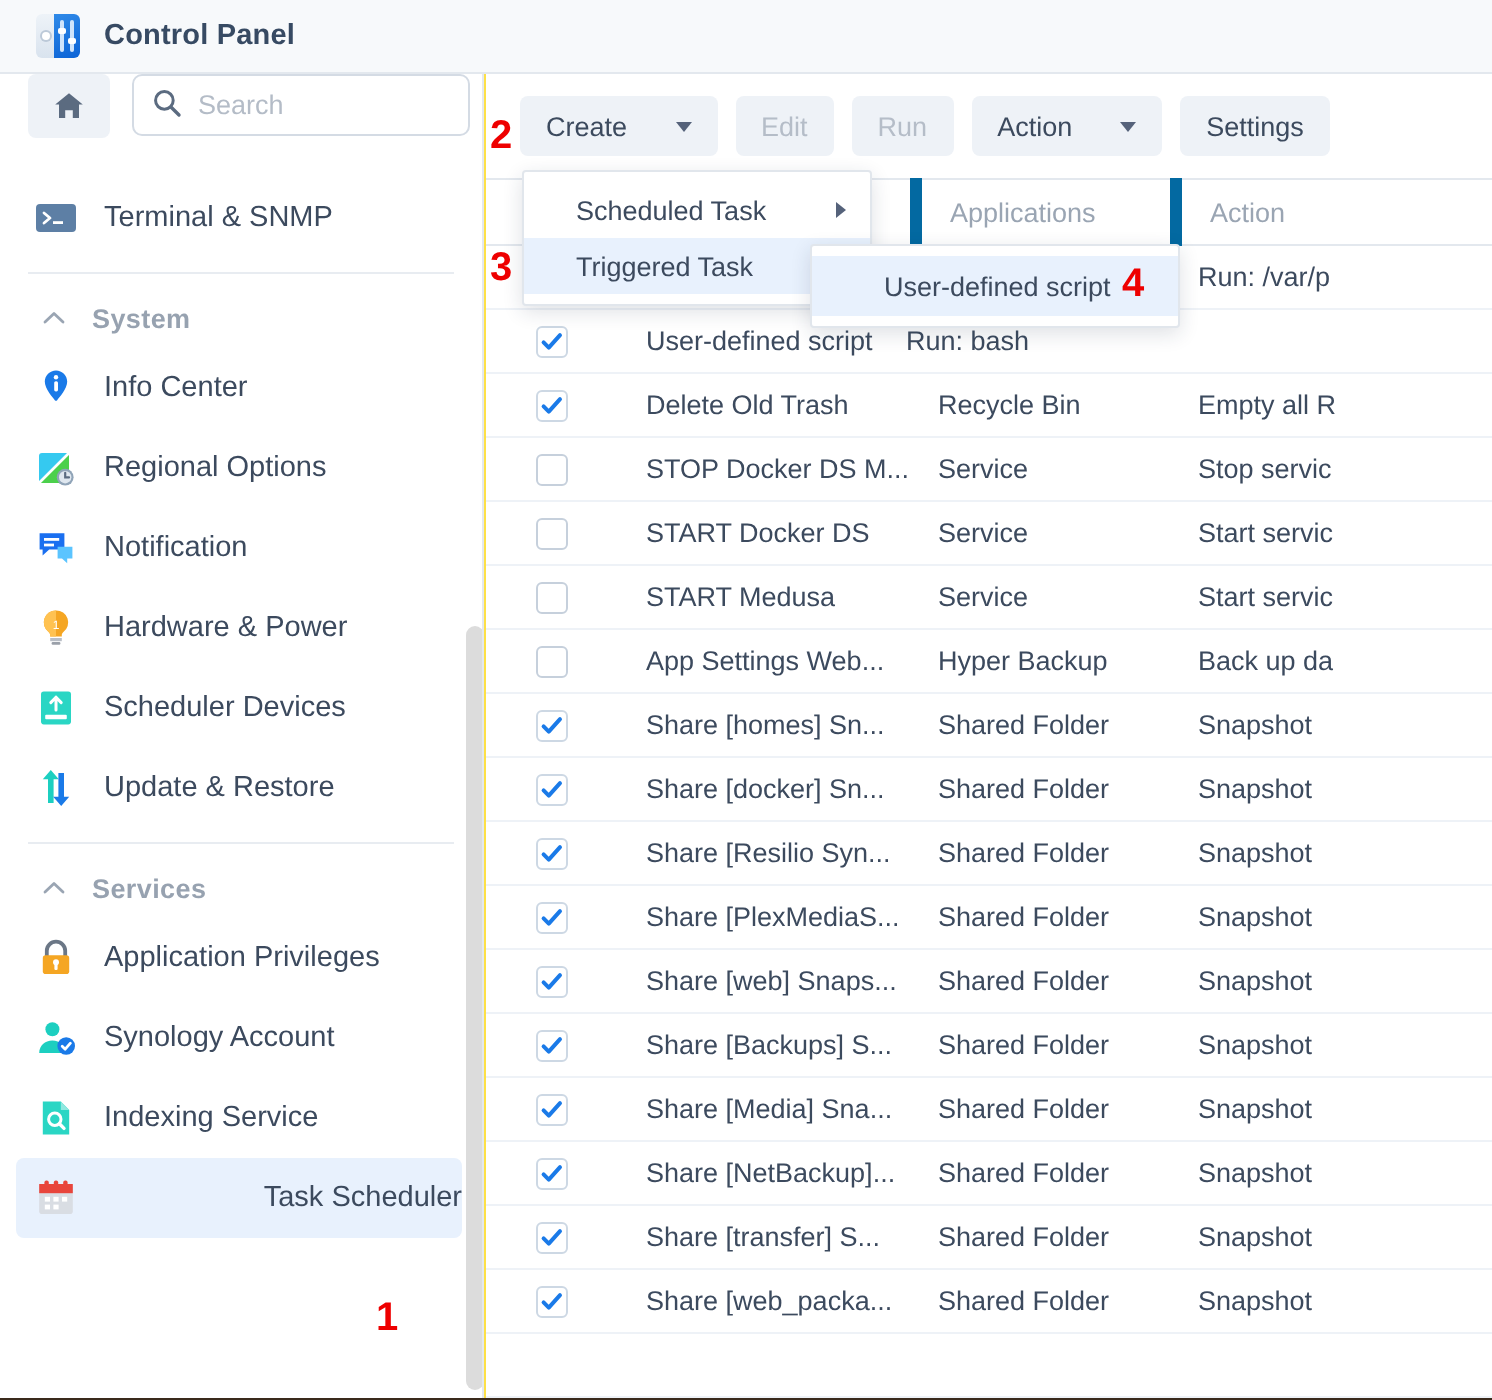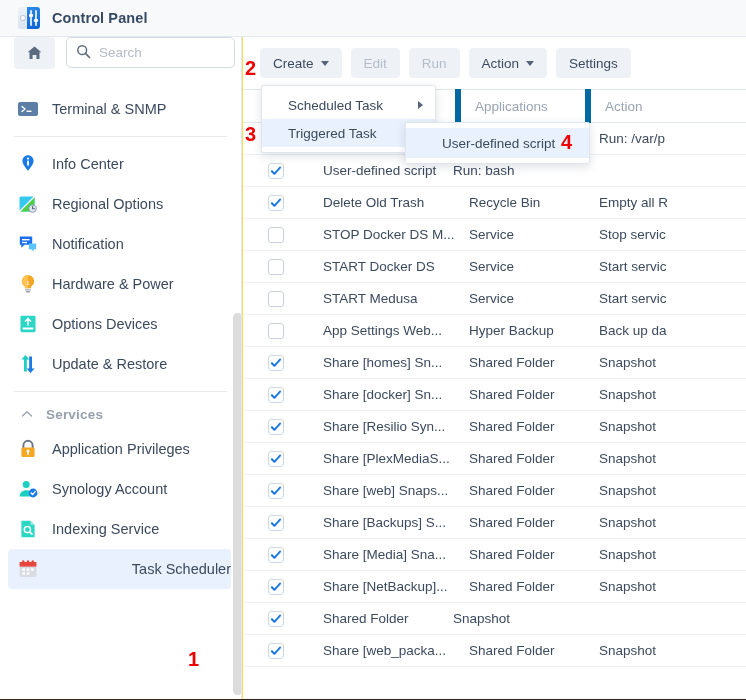--- a/index.html
+++ b/index.html
@@ -95,21 +95,21 @@
   
   .main{
     position:absolute; left:243px; top:37px; width:503px; height:663px; background:#fff;
   }
   .toolbar{
     height:52px; display:flex; align-items:center; padding-left:17px; gap:9px;
   }
   .tb-btn{
     height:30px; padding:0 13px; border-radius:4px; background:#eef2f7; border:0;
     font-family:inherit; font-size:13.5px; color:#3c4a5e; cursor:pointer;
-    display:flex; align-items:center; gap:7px; white-space:nowrap;
+    display:flex; align-items:center; gap:24px; white-space:nowrap;
   }
   .tb-btn.disabled{ color:#b5bdc8; cursor:default; }
   .caret{
     width:0;height:0;border-left:4px solid transparent;border-right:4px solid transparent;
     border-top:5px solid #55627a; display:inline-block;
   }
 
   
   .table{ position:absolute; left:0; top:52px; width:503px; height:611px; }
   .thead{
@@ -212,20 +212,28 @@
             <rect x="1" y="4" width="20" height="14" rx="2" fill="#5d7fa5"></rect>
             <path d="M5 8.5 8 11l-3 2.5" fill="none" stroke="#fff" stroke-width="1.4" stroke-linecap="round" stroke-linejoin="round"></path>
             <rect x="9.5" y="12.6" width="5" height="1.4" fill="#fff"></rect>
           </svg>
         </span>
         <span class="lbl">Terminal &amp; SNMP</span>
       </div>
 
       <div class="side-sep"></div>
 
+      <div class="group-head">
+        <span class="chev">
+          <svg width="14" height="14" viewBox="0 0 14 14">
+            <path d="M2.5 9 7 4.7 11.5 9" fill="none" stroke="#9aa5b3" stroke-width="1.4" stroke-linecap="round" stroke-linejoin="round"></path>
+          </svg>
+        </span>
+        <span class="gl">System</span>
+      </div>
 
       <div class="side-item">
         <span class="ico">
           <svg width="22" height="22" viewBox="0 0 22 22">
             <path d="M11 2.2c-3.1 0-5.6 2.5-5.6 5.6 0 3.6 4.1 8.2 5.1 9.4.3.3.7.3 1 0 1-1.2 5.1-5.8 5.1-9.4 0-3.1-2.5-5.6-5.6-5.6z" fill="#1a7ae8"></path>
             <circle cx="11" cy="5.6" r="1.1" fill="#fff"></circle>
             <rect x="10.1" y="7.6" width="1.9" height="5.1" rx=".8" fill="#fff"></rect>
           </svg>
         </span>
         <span class="lbl">Info Center</span>
@@ -272,21 +280,21 @@
       </div>
 
       <div class="side-item">
         <span class="ico">
           <svg width="22" height="22" viewBox="0 0 22 22">
             <rect x="3.5" y="2.8" width="15" height="16.4" rx="1.4" fill="#2ad6c4"></rect>
             <path d="M11 5.6v6.4m0-6.4L8.4 8.3M11 5.6l2.6 2.7" fill="none" stroke="#fff" stroke-width="1.5" stroke-linecap="round" stroke-linejoin="round"></path>
             <rect x="5.6" y="14.4" width="10.8" height="2.2" rx=".5" fill="#fff"></rect>
           </svg>
         </span>
-        <span class="lbl">Options Devices</span>
+        <span class="lbl">Scheduler Devices</span>
       </div>
 
       <div class="side-item">
         <span class="ico">
           <svg width="22" height="22" viewBox="0 0 22 22">
             <path d="M7 18.5V6.6H4.4L8.4 2l4 4.6H9.8v11.9z" fill="#1ccfc0"></path>
             <path d="M15 3.5v11.9h2.6L13.6 20l-4-4.6h2.6V3.5z" fill="#1a7ae8"></path>
           </svg>
         </span>
         <span class="lbl">Update &amp; Restore</span>
@@ -556,20 +564,21 @@
             <div class="td c3">Snapshot</div>
           </div>
           <div class="trow">
             <div class="td c0">
               <div class="cbx on">
                 <svg width="12" height="12" viewBox="0 0 12 12">
                   <path d="M1.8 6.2 4.4 8.8 10 2.6" fill="none" stroke="#1a7ae8" stroke-width="2" stroke-linecap="round" stroke-linejoin="round"></path>
                 </svg>
               </div>
             </div>
+            <div class="td c1">Share [transfer] S...</div>
             <div class="td c2">Shared Folder</div>
             <div class="td c3">Snapshot</div>
           </div>
           <div class="trow">
             <div class="td c0">
               <div class="cbx on">
                 <svg width="12" height="12" viewBox="0 0 12 12">
                   <path d="M1.8 6.2 4.4 8.8 10 2.6" fill="none" stroke="#1a7ae8" stroke-width="2" stroke-linecap="round" stroke-linejoin="round"></path>
                 </svg>
               </div>

